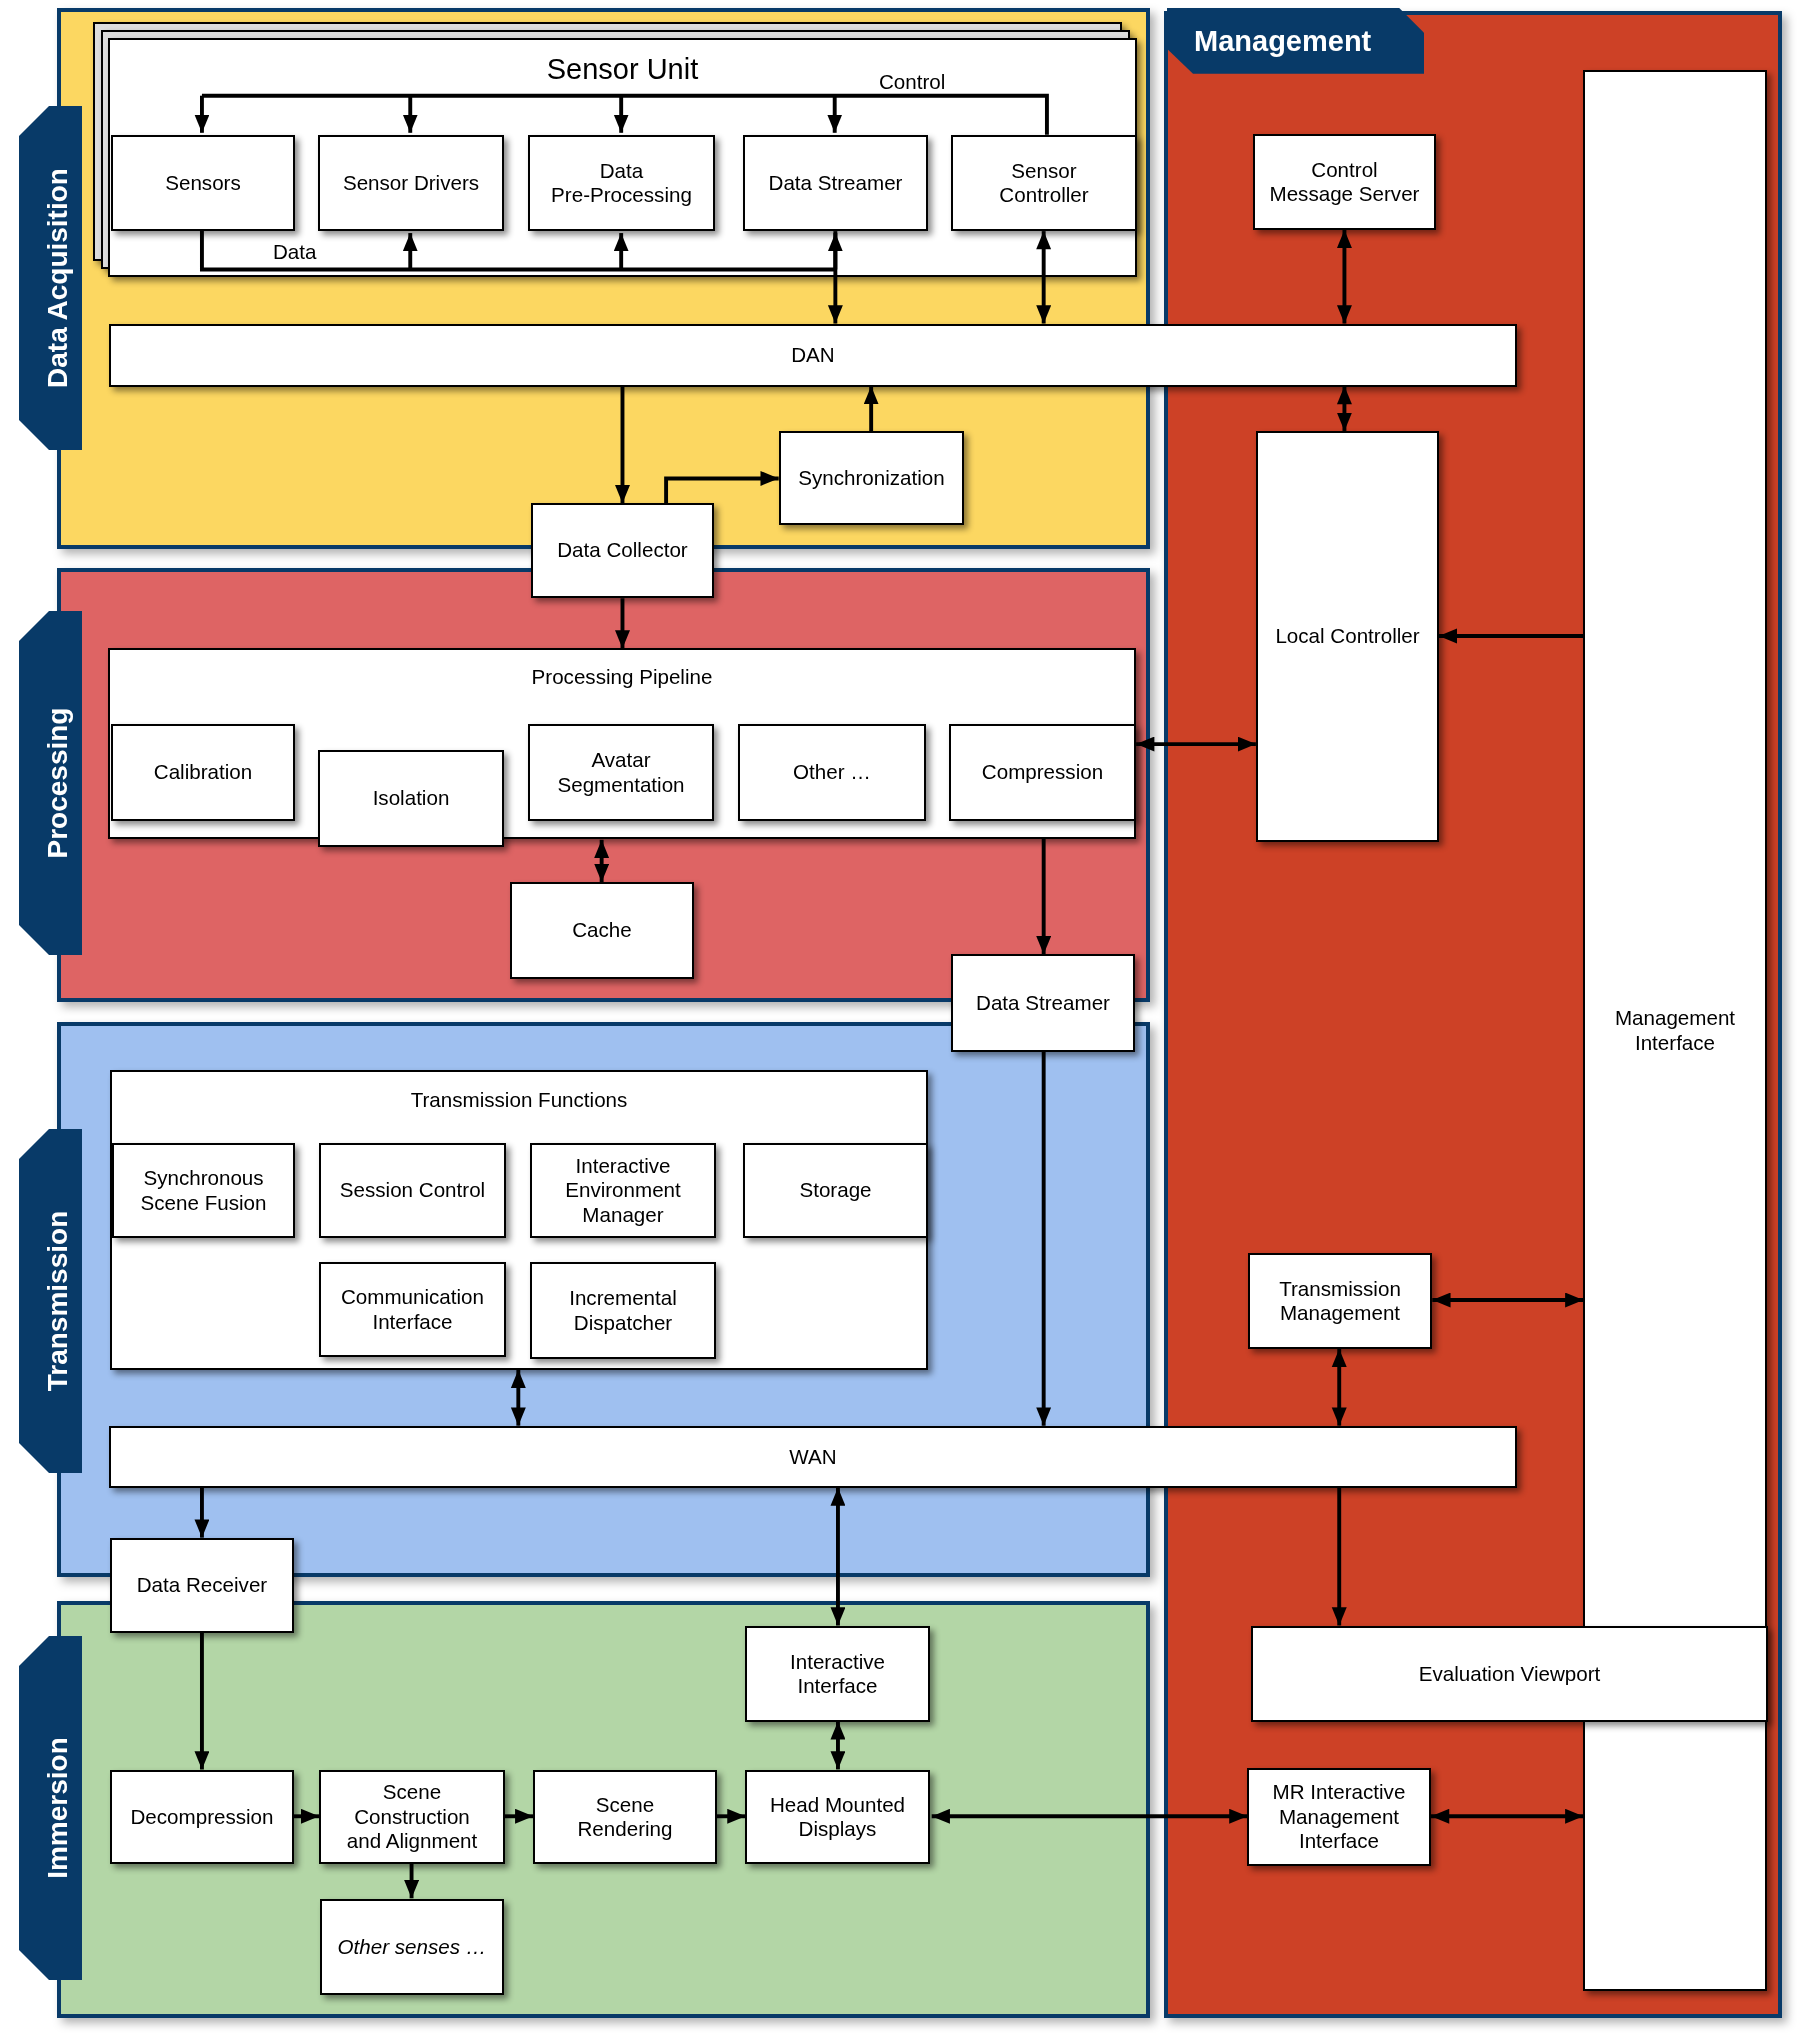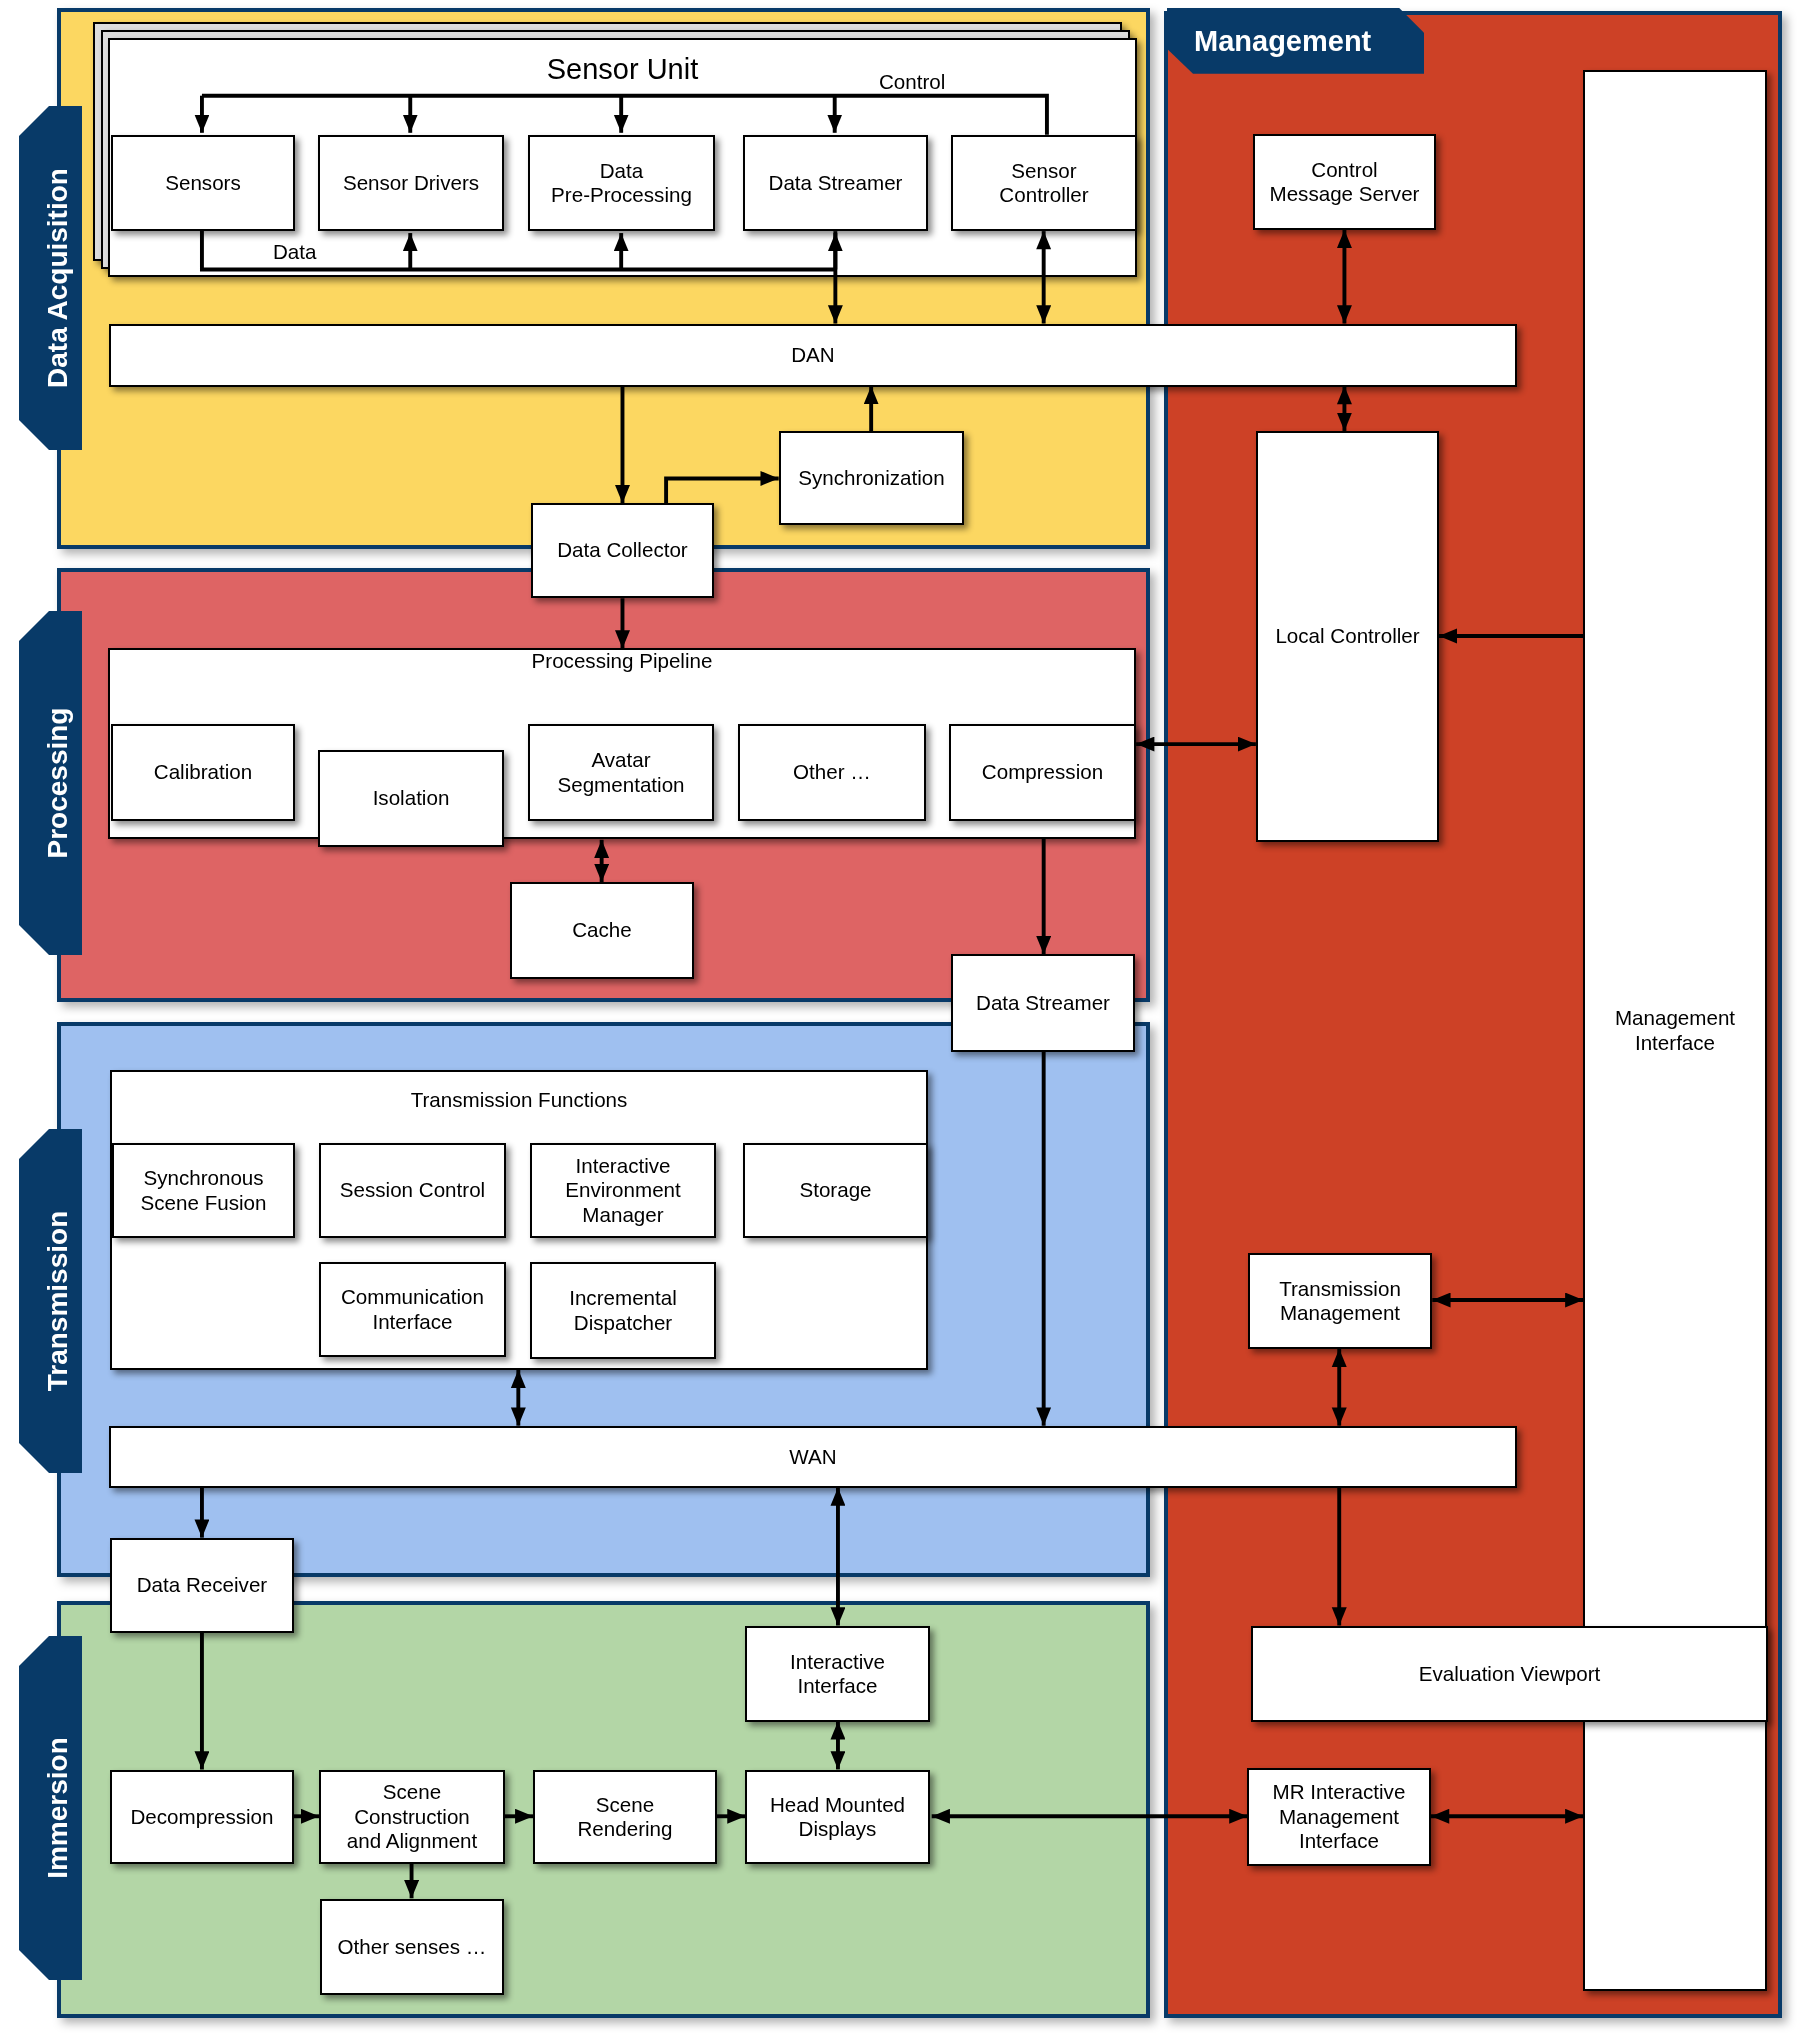--- a/index.html
+++ b/index.html
@@ -75,21 +75,21 @@
 
   <div class="node" style="left:109px;top:324px;width:1408px;height:63px;">
     <span>DAN</span></div>
 
   <div class="node" style="left:779px;top:431px;width:185px;height:94px;">
     <span>Synchronization</span></div>
   <div class="node" style="left:531px;top:503px;width:183px;height:95px;">
     <span>Data Collector</span></div>
 
   <div class="node" style="left:108px;top:648px;width:1028px;height:191px;align-items:flex-start;">
-    <span style="line-height:1;margin-top:1px;">Processing Pipeline</span></div>
+    <span style="line-height:1;margin-top:17px;">Processing Pipeline</span></div>
   <div class="node" style="left:111px;top:724px;width:184px;height:97px;">
     <span>Calibration</span></div>
   <div class="node" style="left:318px;top:724px;width:186px;height:97px;margin-top:26px;">
     <span>Isolation</span></div>
   <div class="node" style="left:738px;top:724px;width:188px;height:97px;">
     <span>Other …</span></div>
   <div class="node" style="left:528px;top:724px;width:186px;height:97px;">
     <span>Avatar
 Segmentation</span></div>
   <div class="node" style="left:949px;top:724px;width:187px;height:97px;">
@@ -131,21 +131,21 @@
   <div class="node" style="left:319px;top:1770px;width:186px;height:94px;">
     <span>Scene
 Construction
 and Alignment</span></div>
   <div class="node" style="left:533px;top:1770px;width:184px;height:94px;">
     <span>Scene
 Rendering</span></div>
   <div class="node" style="left:745px;top:1770px;width:185px;height:94px;justify-content:center;">
     <span>Head Mounted
 Displays</span></div>
-  <div class="node" style="left:320px;top:1899px;width:184px;height:96px;">
+  <div class="node" style="left:320px;top:1899px;width:184px;height:96px;font-style:italic;">
     <span>Other senses …</span></div>
 
   <div class="node" style="left:1253px;top:134px;width:183px;height:96px;">
     <span>Control
 Message Server</span></div>
   <div class="node" style="left:1256px;top:431px;width:183px;height:411px;">
     <span>Local Controller</span></div>
   <div class="node" style="left:1583px;top:70px;width:184px;height:1921px;">
     <span>Management
 Interface</span></div>

